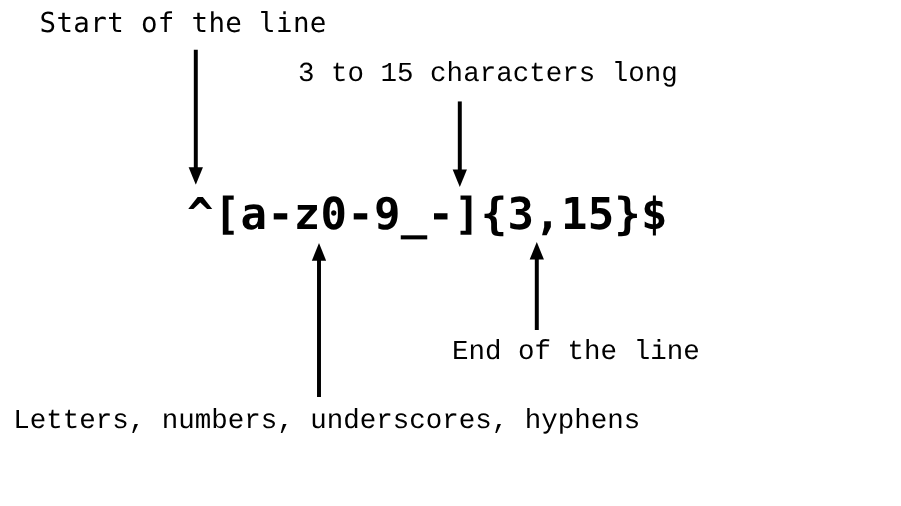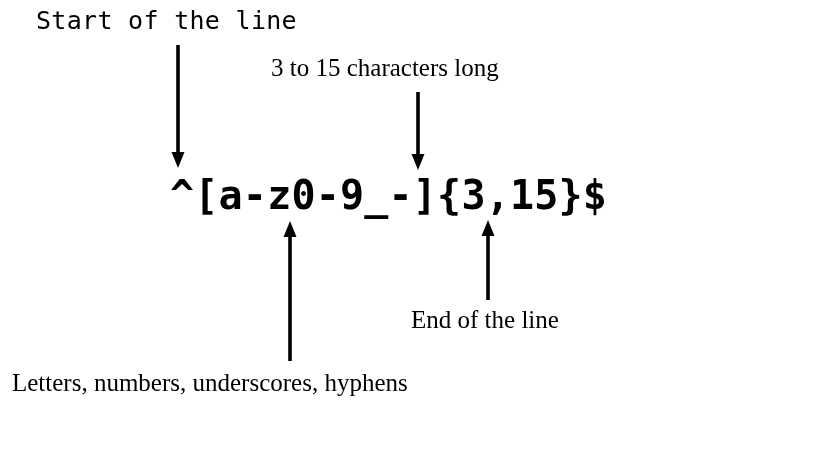--- a/index.html
+++ b/index.html
@@ -12,21 +12,21 @@
     background:var(--bg);
     overflow:hidden;
     padding-left:42px;
   }
   .label {
     position:absolute;
     color:var(--ink);
     white-space:nowrap;
     line-height:1.2;
   }
-  .sans { font-family:Liberation Serif, serif; font-size:25px; }
+  .sans { font-family:Liberation Mono, monospace; font-size:25px; }
   .mono { font-family:"DejaVu Sans Mono","Liberation Mono",monospace; font-size:25px; letter-spacing:0.3px; }
   .regex {
     position:absolute;
     left:170px; top:172px;
     font-family:"DejaVu Sans Mono","Liberation Mono",monospace;
     font-weight:bold;
     font-size:40px;
     letter-spacing:0.2px;
     color:var(--ink);
     white-space:nowrap;

